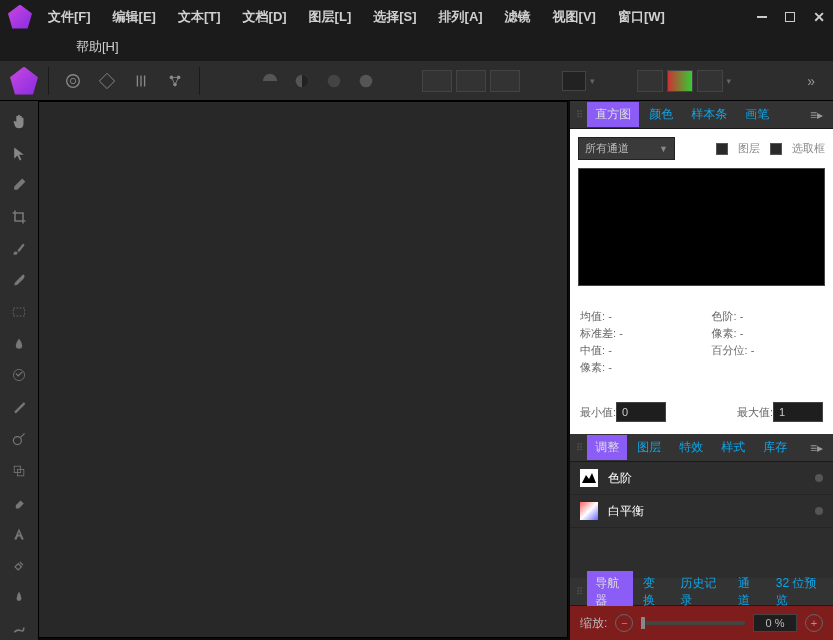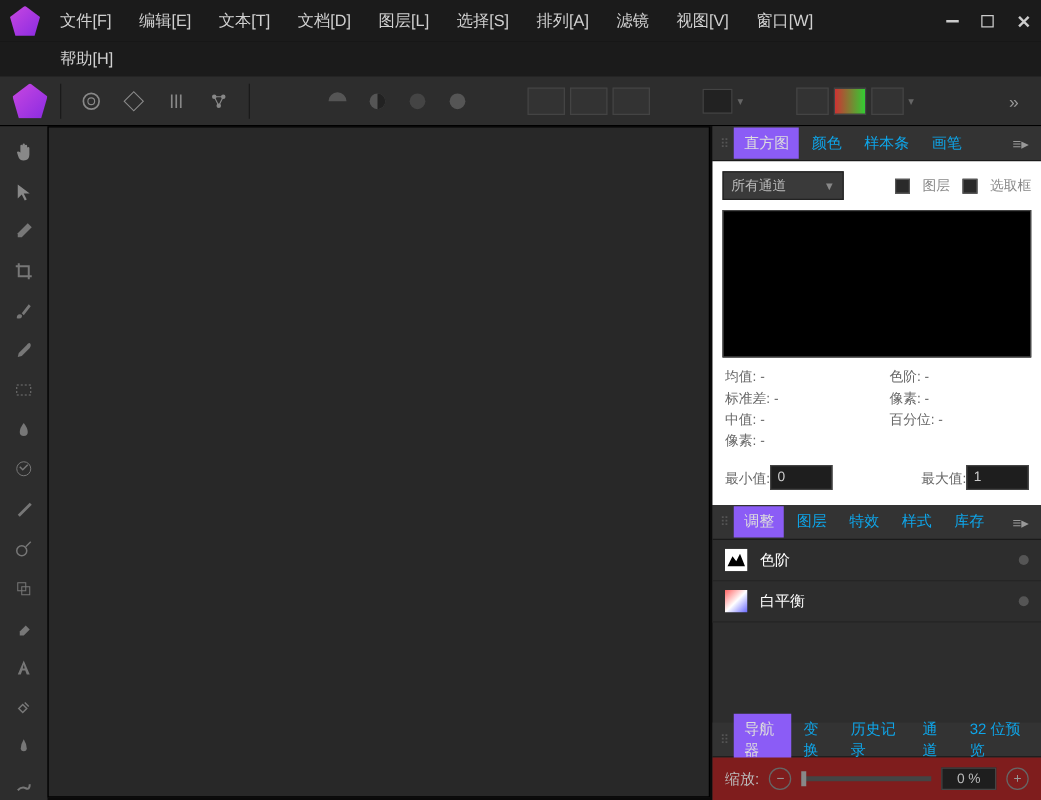--- a/index.html
+++ b/index.html
@@ -1,30 +1,30 @@
 <!DOCTYPE html>
 <html><head>
 <meta charset="utf-8">
 <style>
 * { margin: 0; padding: 0; box-sizing: border-box; font-family: "Microsoft YaHei", sans-serif; }
 body { background: #0a0a0a; color: #ccc; font-size: 12px; width: 833px; height: 640px; overflow: hidden; }
 
 
 .titlebar { height: 33px; background: #1b1b1b; display: flex; align-items: center; padding: 0 8px; }
 .app-logo { width: 24px; height: 24px; background: linear-gradient(135deg, #c847e0, #8a2be2); clip-path: polygon(50% 0%, 100% 38%, 82% 100%, 18% 100%, 0% 38%); margin-right: 16px; }
-.menu { display: flex; gap: 22px; flex: 1; }
+.menu { display: flex; gap: 22px; flex: 1; font-weight: bold; }
 .menu span { color: #d0d0d0; cursor: pointer; font-size: 13px; }
 .winctrl { display: flex; gap: 18px; margin-left: auto; align-items: center; }
 .winctrl .dash { width: 10px; height: 2px; background: #ccc; }
 .winctrl .box { width: 10px; height: 10px; border: 1px solid #ccc; }
 .winctrl .x { color: #ccc; font-size: 14px; font-weight: bold; }
 
 
 .menurow2 { height: 28px; background: #1b1b1b; display: flex; align-items: center; padding-left: 48px; }
-.menurow2 span { color: #d0d0d0; font-size: 13px; }
+.menurow2 span { color: #d0d0d0; font-size: 13px; margin-left: 28px; }
 
 
 .toolbar { height: 40px; background: #2d2d2d; display: flex; align-items: center; padding: 0 10px; gap: 6px; border-bottom: 1px solid #000; }
 .toolbar .logo2 { width: 28px; height: 28px; background: linear-gradient(135deg, #c847e0, #8a2be2); clip-path: polygon(50% 0%, 100% 38%, 82% 100%, 18% 100%, 0% 38%); }
 .tb-sep { width: 1px; height: 28px; background: #1a1a1a; margin: 0 4px; }
 .tb-btn { width: 28px; height: 28px; display: flex; align-items: center; justify-content: center; }
 .tb-btn svg { width: 18px; height: 18px; }
 .tb-group { display: flex; gap: 4px; align-items: center; }
 .tb-rect { width: 30px; height: 22px; border: 1px solid #444; background: #333; }
 .tb-swatch { width: 24px; height: 20px; background: #222; border: 1px solid #444; position: relative; }
@@ -44,21 +44,21 @@
 .tab.active { background: #8b5cf6; color: #ddd; }
 .panel-menu { margin-left: auto; color: #999; padding: 0 4px; font-size: 12px; }
 
 .hist-body { padding: 8px; background: #ffffff; }
 .hist-row1 { display: flex; align-items: center; gap: 10px; margin-bottom: 8px; }
 .dropdown { background: #3a3a3a; border: 1px solid #222; padding: 3px 6px; display: flex; align-items: center; gap: 30px; font-size: 11px; color: #bbb; }
 .dropdown .arrow { font-size: 9px; color: #888; }
 .cb { width: 12px; height: 12px; border: 1px solid #555; background: #2a2a2a; }
 .cb-label { color: #888; font-size: 11px; }
 .hist-canvas { width: 100%; height: 118px; background: #000; border: 1px solid #444; }
-.hist-stats { display: grid; grid-template-columns: 1fr 1fr; gap: 2px 20px; padding: 8px 2px; color: #666; font-size: 11px; }
+.hist-stats { display: grid; grid-template-columns: 1fr 1fr; gap: 2px 20px; padding: 23px 2px; color: #666; font-size: 11px; }
 .hist-minmax { display: flex; align-items: center; justify-content: space-between; padding: 4px 2px; }
 .hist-minmax label { color: #666; font-size: 11px; }
 .hist-minmax input { width: 50px; background: #1e1e1e; border: 1px solid #444; color: #ccc; padding: 3px 5px; font-size: 11px; }
 
 .adj-body { background: #2d2d2d; }
 .adj-item { display: flex; align-items: center; padding: 7px 10px; gap: 10px; border-bottom: 1px solid #252525; }
 .adj-icon { width: 18px; height: 18px; }
 .adj-item span { color: #ffffff; font-size: 12px; flex: 1; }
 .adj-dot { width: 8px; height: 8px; border-radius: 50%; background: #555; }
 

